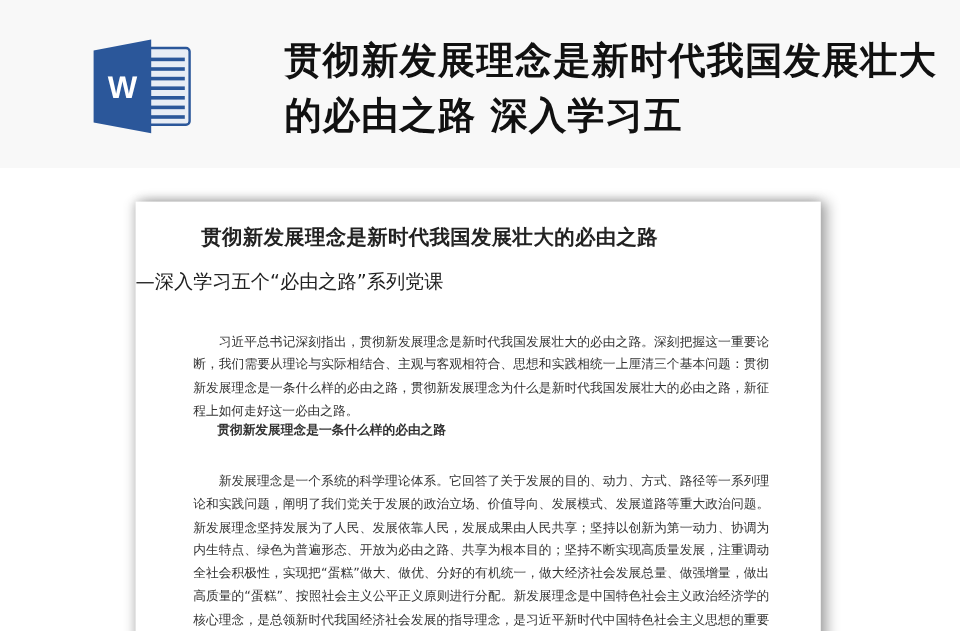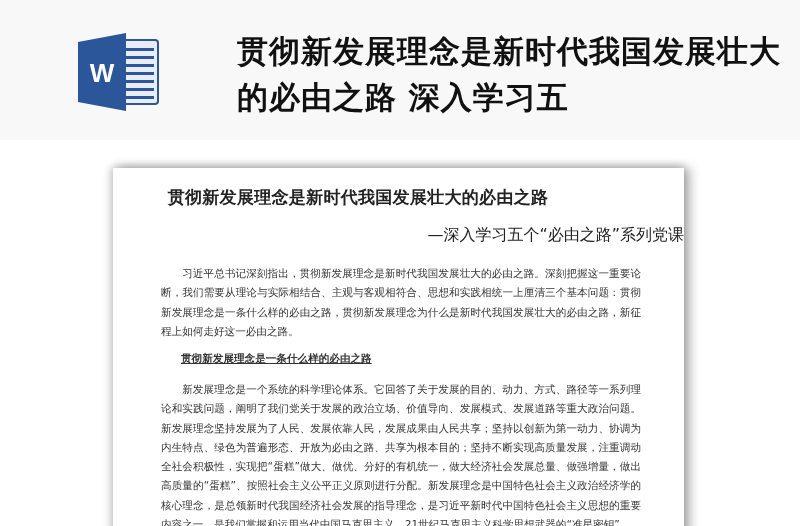--- a/index.html
+++ b/index.html
@@ -25,34 +25,34 @@
     .page-shadow {
       position: absolute; left: 113px; top: 168px; width: 571px; height: 400px;
       background: #ffffff;
       box-shadow: 6px 0 10px rgba(0,0,0,0.30), -4px 0 8px rgba(0,0,0,0.12), 0 -3px 8px rgba(0,0,0,0.12);
     }
     .doc-title {
       position: absolute; left: 113px; top: 186px; width: 490px; text-align: center;
       font-size: 17px; font-weight: bold; color: #222222; letter-spacing: 0.3px;
     }
     .doc-subtitle {
-      position: absolute; left: 113px; top: 225px; width: 571px; text-align: right;
+      position: absolute; left: 113px; top: 225px; width: 571px; text-align: left;
       font-size: 16px; color: #222222;
     }
     .body-text {
       position: absolute; left: 161px; width: 480px;
       font-size: 10.6px; line-height: 19.3px; color: #333333;
       text-align: justify; text-align-last: left;
     }
     .p1 { top: 264px; }
     .p2 { top: 380px; }
-    .indent { text-indent: 2em; display: block; }
+    .indent { text-indent: 2em; display: block; margin-top: 12px; }
     .section-heading {
       position: absolute; left: 181px; top: 352px;
-      font-size: 10.6px; font-weight: bold; color: #333333; text-decoration: underline;
+      font-size: 10.6px; font-weight: bold; color: #333333;
     }
   </style>
 </head>
 <body>
 
 <div class="banner">
   <svg class="word-icon" viewBox="0 0 88 80">
     <rect x="38" y="8" width="44" height="64" rx="3" fill="#e8edf5" stroke="#2b579a" stroke-width="2"></rect>
     <rect x="44" y="16" width="34" height="3" fill="#2b579a"></rect>
     <rect x="44" y="24" width="34" height="3" fill="#2b579a"></rect>

